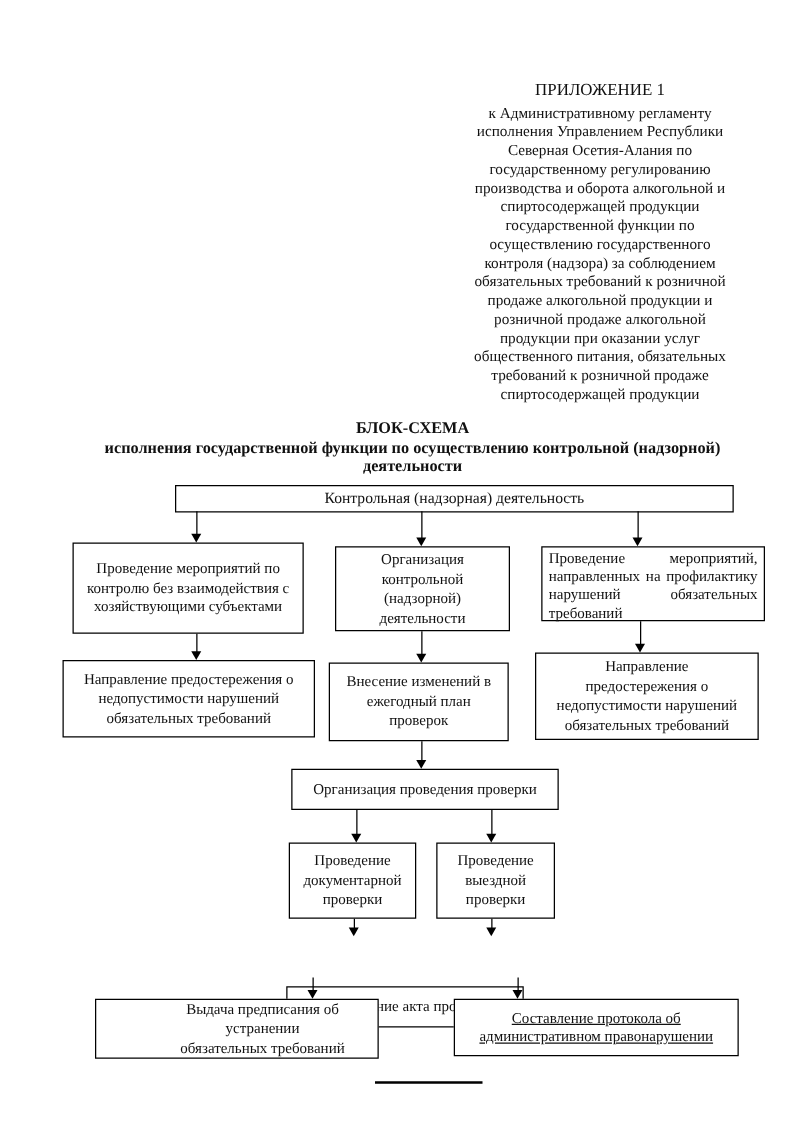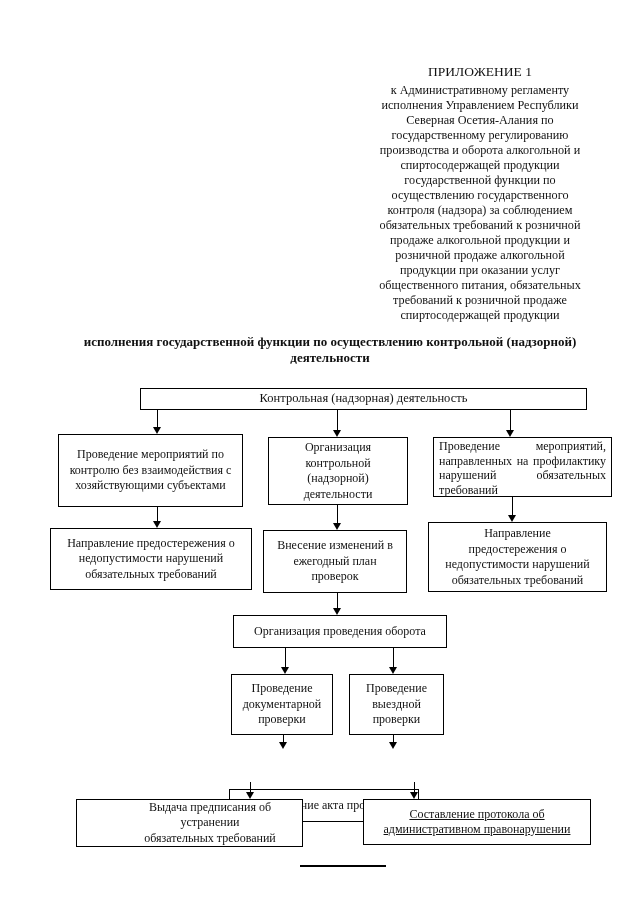--- a/index.html
+++ b/index.html
@@ -63,20 +63,21 @@
 контроля (надзора) за соблюдением
 обязательных требований к розничной
 продаже алкогольной продукции и
 розничной продаже алкогольной
 продукции при оказании услуг
 общественного питания, обязательных
 требований к розничной продаже
 спиртосодержащей продукции</div>
 
   <div class="doc-title">
+    <div class="doc-title-main">БЛОК-СХЕМА</div>
     <div class="doc-title-sub">исполнения государственной функции по осуществлению контрольной (надзорной)
 деятельности</div>
   </div>
 
   <div class="box" style="left:116px; top:388px; width:447px; height:22px; font-size:12.5px;margin-left:24px;">Контрольная (надзорная) деятельность</div>
 
   <div class="box" style="left:58px; top:434px; width:185px; height:73px;">Проведение мероприятий по
 контролю без взаимодействия с
 хозяйствующими субъектами</div>
 
@@ -93,21 +94,21 @@
 
   <div class="box" style="left:263px; top:530px; width:144px; height:63px;">Внесение изменений в
 ежегодный план
 проверок</div>
 
   <div class="box" style="left:428px; top:522px; width:179px; height:70px;">Направление
 предостережения о
 недопустимости нарушений
 обязательных требований</div>
 
-  <div class="box" style="left:233px; top:615px; width:214px; height:33px;">Организация проведения оборота</div>
+  <div class="box" style="left:233px; top:615px; width:214px; height:33px;">Организация проведения проверки</div>
 
   <div class="box" style="left:231px; top:674px; width:102px; height:61px;">Проведение
 документарной
 проверки</div>
 
   <div class="box" style="left:349px; top:674px; width:95px; height:61px;">Проведение
 выездной
 проверки</div>
 
   <div class="box" style="left:229px; top:789px; width:190px; height:33px;">Оформление акта проверки</div>

